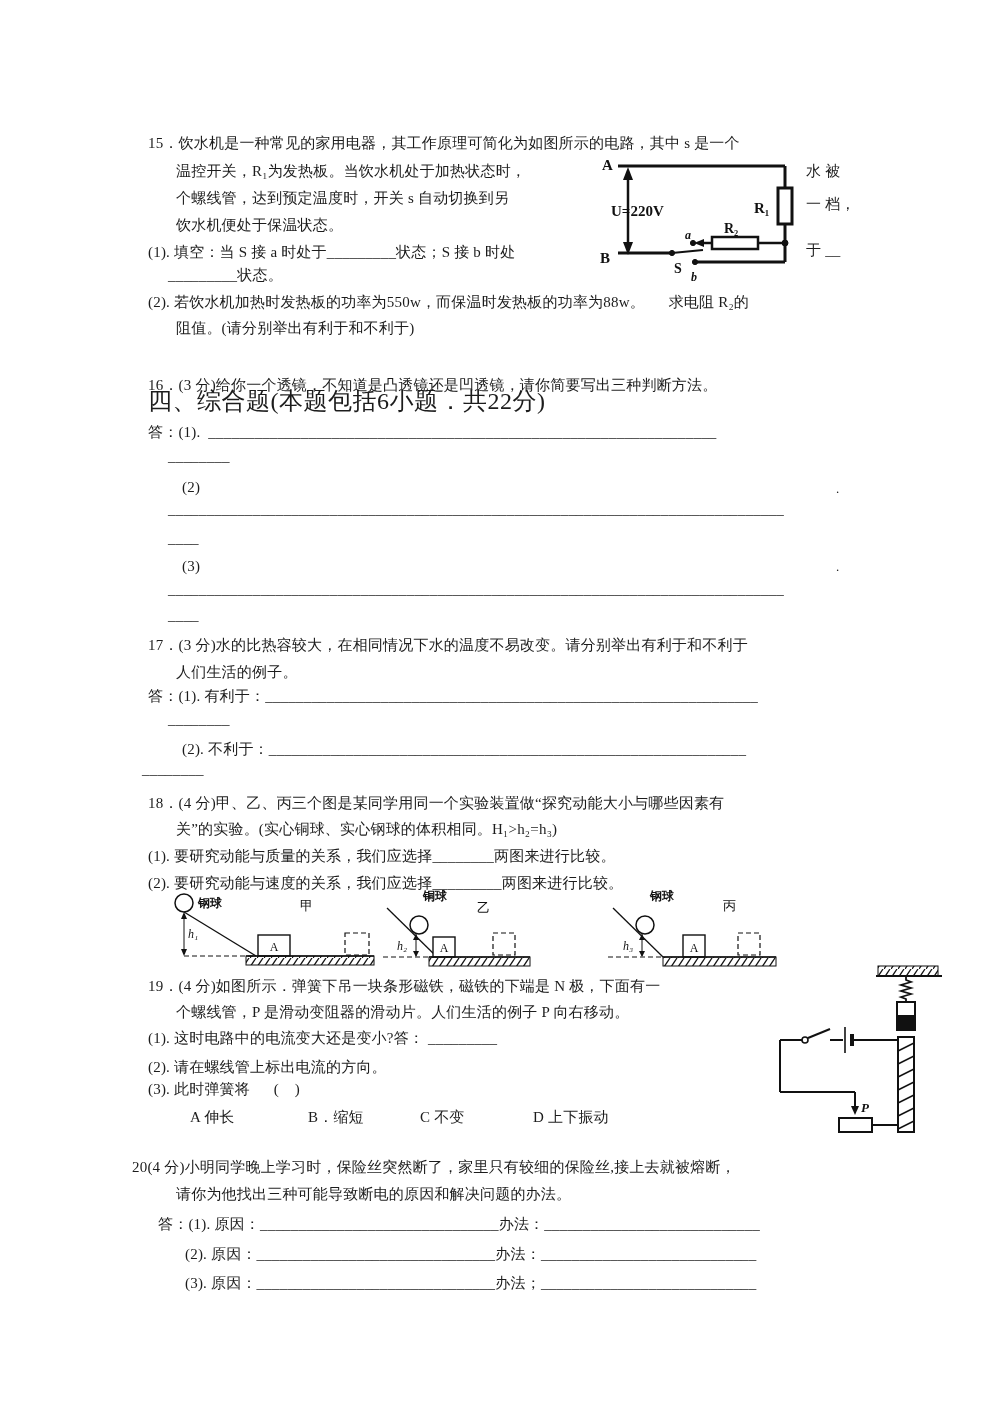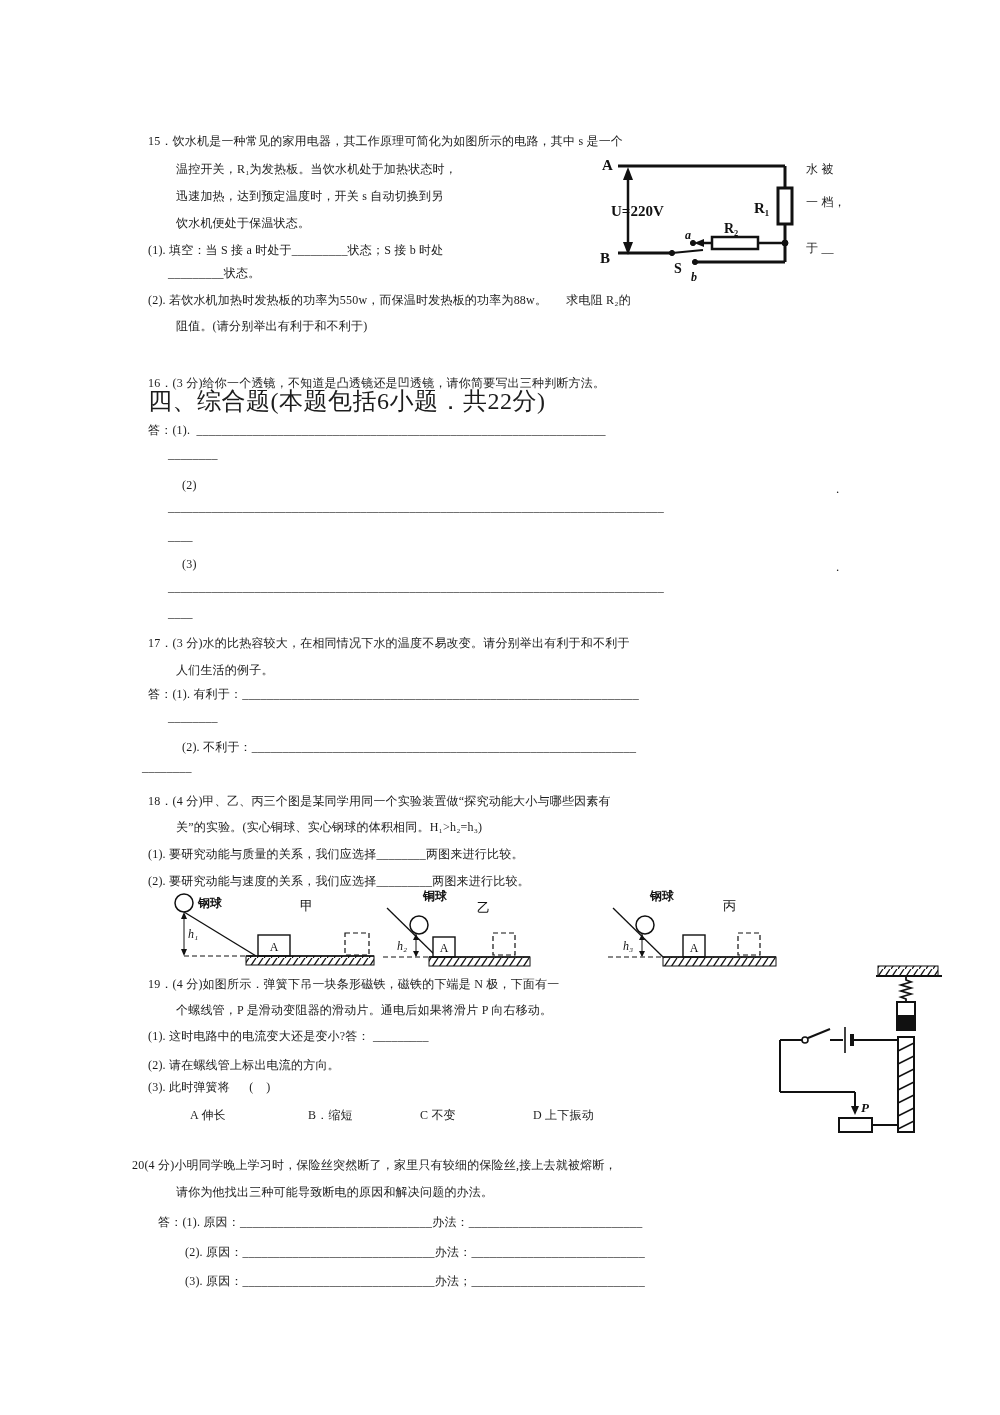--- a/index.html
+++ b/index.html
@@ -1,34 +1,34 @@
 <!DOCTYPE html>
 <html><head>
 <meta charset="utf-8">
 <style>
   html,body{margin:0;padding:0;}
   body{
     width:1000px;height:1415px;position:relative;background:#ffffff;
     font-family:"Liberation Serif","DejaVu Serif",serif;color:#1c1c1c;
     overflow:hidden;
   }
-  .ln{position:absolute;font-size:12px;line-height:1.22;white-space:pre;letter-spacing:0.2px;}
+  .ln{position:absolute;font-size:15px;line-height:1.22;white-space:pre;letter-spacing:0.2px;}
   .hdr{font-size:24px;font-weight:normal;letter-spacing:0.5px;margin-top:20px;}
   .tiny{font-size:13px;}
   .fig{position:absolute;}
   svg text{font-family:"Liberation Serif","DejaVu Serif",serif;fill:#111;}
   svg line,svg path,svg rect,svg circle,svg polyline{stroke:#111;}
 </style>
 </head>
 <body>
 
 <div class="ln" style="left:148px;top:134px">15．饮水机是一种常见的家用电器，其工作原理可简化为如图所示的电路，其中 s 是一个</div>
 <div class="ln" style="left:176px;top:162px">温控开关，R₁为发热板。当饮水机处于加热状态时，</div>
 <div class="ln" style="left:806px;top:162px">水 被</div>
-<div class="ln" style="left:176px;top:189px">迅速加热，达到预定温度时，开关 s 自动切换到另</div>
+<div class="ln" style="left:176px;top:189px">个螺线管，达到预定温度时，开关 s 自动切换到另</div>
 <div class="ln" style="left:806px;top:195px">一 档，</div>
 <div class="ln" style="left:176px;top:216px">饮水机便处于保温状态。</div>
 <div class="ln" style="left:148px;top:243px">(1). 填空：当 S 接 a 时处于_________状态；S 接 b 时处</div>
 <div class="ln" style="left:806px;top:241px">于 __</div>
 <div class="ln" style="left:168px;top:266px">_________状态。</div>
 <div class="ln" style="left:148px;top:293px">(2). 若饮水机加热时发热板的功率为550w，而保温时发热板的功率为88w。      求电阻 R₂的</div>
 <div class="ln" style="left:176px;top:319px">阻值。(请分别举出有利于和不利于)</div>
 
 <svg class="fig" style="left:596px;top:150px" width="300" height="140" viewBox="0 0 300 140">
   <defs>
@@ -141,21 +141,21 @@
   <text x="15" y="64" font-size="12" font-style="italic">h₃</text>
   <line x1="0" y1="71" x2="55" y2="71" stroke-width="1" stroke-dasharray="5,3"></line>
   <rect x="75" y="49" width="22" height="22" fill="#fff" stroke-width="1.4"></rect>
   <text x="86" y="66" font-size="12" text-anchor="middle">A</text>
   <rect x="130" y="47" width="22" height="22" fill="#fff" stroke-width="1.2" stroke-dasharray="5,3"></rect>
   <line x1="55" y1="71" x2="168" y2="71" stroke-width="1.6"></line>
   <rect x="55" y="71" width="113" height="9" fill="url(#hatch)" stroke="none"></rect>
 </svg>
 
 <div class="ln" style="left:148px;top:977px">19．(4 分)如图所示．弹簧下吊一块条形磁铁，磁铁的下端是 N 极，下面有一</div>
-<div class="ln" style="left:176px;top:1003px">个螺线管，P 是滑动变阻器的滑动片。通电后如果将滑片 P 向右移动。</div>
+<div class="ln" style="left:176px;top:1003px">个螺线管，P 是滑动变阻器的滑动片。人们生活的例子 P 向右移动。</div>
 <div class="ln" style="left:148px;top:1029px">(1). 这时电路中的电流变大还是变小?答： _________</div>
 <div class="ln" style="left:148px;top:1058px">(2). 请在螺线管上标出电流的方向。</div>
 <div class="ln" style="left:148px;top:1080px">(3). 此时弹簧将      (    )</div>
 <div class="ln" style="left:190px;top:1108px">A 伸长</div>
 <div class="ln" style="left:308px;top:1108px">B．缩短</div>
 <div class="ln" style="left:420px;top:1108px">C 不变</div>
 <div class="ln" style="left:533px;top:1108px">D 上下振动</div>
 
 <svg class="fig" style="left:772px;top:960px" width="178" height="182" viewBox="0 0 178 182">
 

